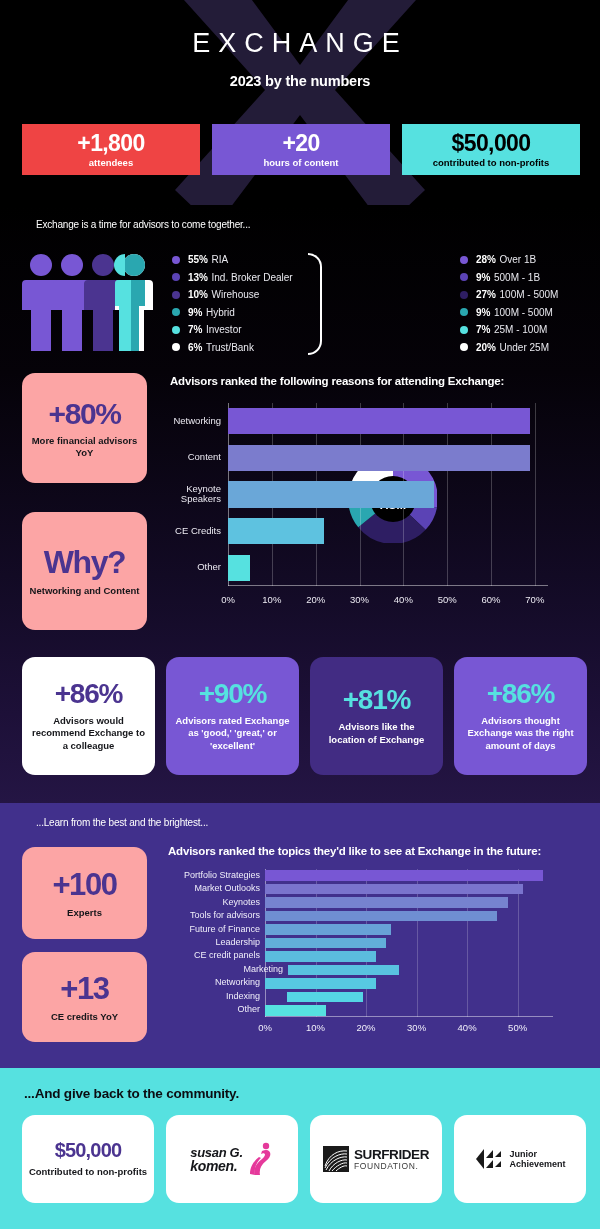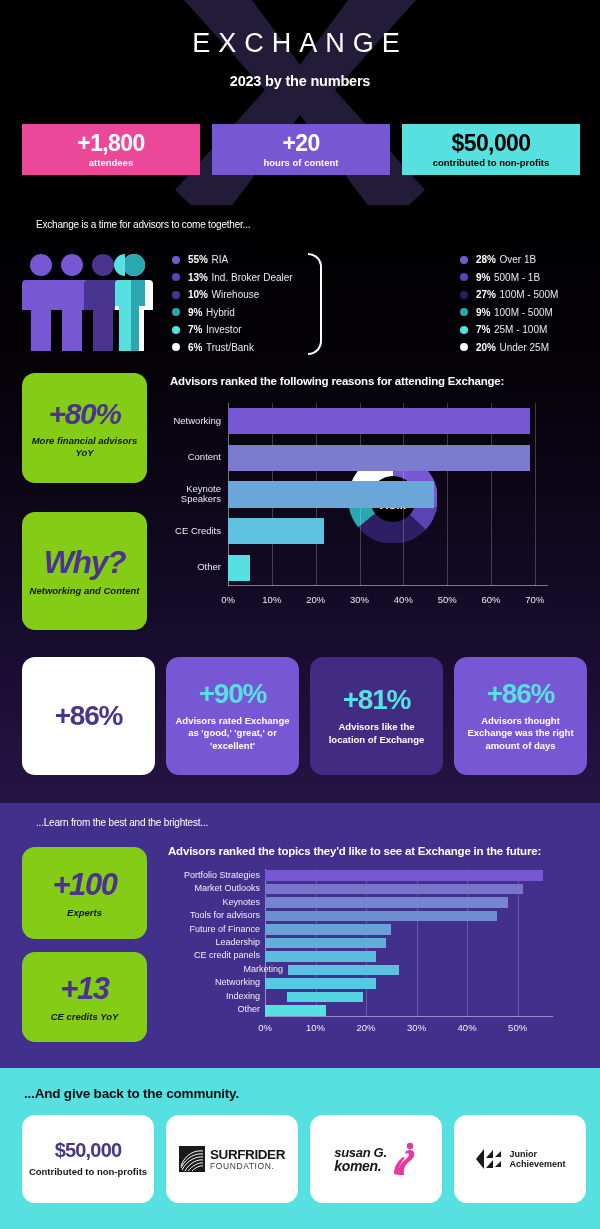--- a/index.html
+++ b/index.html
@@ -37,21 +37,21 @@
     position: absolute; left: 22px; top: 124px;
     display: flex; gap: 12px;
   }
   .banner {
     width: 178px; height: 51px;
     display: flex; flex-direction: column;
     align-items: center; justify-content: center;
   }
   .banner .big { font-size: 23px; font-weight: 700; line-height: 1.05; letter-spacing: -0.6px; }
   .banner .small { font-size: 9.5px; font-weight: 700; margin-top: 1px; }
-  .b1 { background: #ec4899; color: #fff; }
+  .b1 { background: #ef4444; color: #fff; }
   .b2 { background: #7857d4; color: #fff; }
   .b3 { background: #56e1e0; color: #000; }
 
   
   .dark {
     position: relative; width: 600px; height: 598px;
     background: linear-gradient(180deg,#000000 0%, #050208 28%, #120a24 62%, #1d1038 85%, #241544 100%);
     overflow: hidden;
   }
   .sec-title {
@@ -85,23 +85,23 @@
     transform: translate(-50%,-50%);
     width: 46px; height: 46px; border-radius: 50%;
     background: #000;
     display: flex; flex-direction: column;
     align-items: center; justify-content: center;
     color: #fff; font-weight: 700; font-size: 11.5px; line-height: 1.05;
   }
 
   
   .card-white {
-    position: absolute; background: #84cc16; border-radius: 13px;
+    position: absolute; background: #fca5a5; border-radius: 13px;
     display: flex; flex-direction: column;
-    align-items: center; justify-content: center; text-align: center; font-style: italic;
+    align-items: center; justify-content: center; text-align: center;
   }
   .card-white .big { color: #4b3490; font-weight: 700; letter-spacing: -1.4px; }
   .card-white .sub { color: #15161a; font-weight: 700; font-size: 9.5px; line-height: 1.28; margin-top: 4px; }
 
   .c-80  { left: 22px; top: 373px; width: 125px; height: 110px; }
   .c-80 .big { font-size: 30px; }
   .c-why { left: 22px; top: 512px; width: 125px; height: 118px; }
   .c-why .big { font-size: 32px; }
 
   
@@ -367,20 +367,21 @@
         <div class="bar-row" style="top: 151.524px; height: 26.352px;">
           <div class="bar-lbl">Other</div>
           <div class="bar" style="width: 21.9178px; background: rgb(86, 225, 224);"></div>
         </div>
       </div>
   </div>
 
   <div class="stat4">
     <div class="stat s-white">
       <div class="big">+86%</div>
+      <div class="sub">Advisors would recommend Exchange to a colleague</div>
     </div>
     <div class="stat s-lilac">
       <div class="big">+90%</div>
       <div class="sub">Advisors rated Exchange as 'good,' 'great,' or 'excellent'</div>
     </div>
     <div class="stat s-deep">
       <div class="big">+81%</div>
       <div class="sub">Advisors like the location of Exchange</div>
     </div>
     <div class="stat s-lilac">
@@ -469,52 +470,52 @@
     <div class="t-give">...And give back to the community.</div>
   </div>
 
   <div class="logo-row">
     <div class="logo-card">
       <div class="money">$50,000</div>
       <div class="msub">Contributed to non-profits</div>
     </div>
     <div class="logo-card">
       <div class="brandrow">
+        <div class="brand-txt">
+          <div class="komen1">susan G.</div>
+          <div class="komen2">komen.</div>
+        </div>
+        <svg width="26" height="34" viewBox="0 0 26 34">
+          <circle cx="18" cy="4" r="3.2" fill="#e5399b"></circle>
+          <path d="M14 9 C22 5, 26 13, 18 19 C13 23, 11 27, 12 33 L7 33 C5 26, 9 21, 14 17 C19 13, 17 10, 13 12 Z" fill="#e5399b"></path>
+          <path d="M13 16 C9 20, 6 25, 7 33 L2 32 C2 24, 6 19, 11 15 Z" fill="#e5399b"></path>
+        </svg>
+      </div>
+    </div>
+    <div class="logo-card">
+      <div class="brandrow">
         <svg width="26" height="26" viewBox="0 0 26 26">
           <rect width="26" height="26" fill="#1a1a1a"></rect>
           <g stroke="#fff" stroke-width="1" fill="none">
             <path d="M2 20 C6 8, 16 4, 24 5"></path>
             <path d="M2 22 C7 11, 17 7, 24 8"></path>
             <path d="M3 24 C8 14, 18 10, 24 11"></path>
             <path d="M6 25 C10 17, 19 13, 24 14"></path>
             <path d="M9 25 C13 20, 20 16, 24 17"></path>
             <path d="M13 25 C16 22, 21 19, 24 20"></path>
           </g>
         </svg>
         <div class="brand-txt">
           <div class="sf1">SURFRIDER</div>
           <div class="sf2">FOUNDATION.</div>
         </div>
       </div>
     </div>
     <div class="logo-card">
       <div class="brandrow">
-        <div class="brand-txt">
-          <div class="komen1">susan G.</div>
-          <div class="komen2">komen.</div>
-        </div>
-        <svg width="26" height="34" viewBox="0 0 26 34">
-          <circle cx="18" cy="4" r="3.2" fill="#e5399b"></circle>
-          <path d="M14 9 C22 5, 26 13, 18 19 C13 23, 11 27, 12 33 L7 33 C5 26, 9 21, 14 17 C19 13, 17 10, 13 12 Z" fill="#e5399b"></path>
-          <path d="M13 16 C9 20, 6 25, 7 33 L2 32 C2 24, 6 19, 11 15 Z" fill="#e5399b"></path>
-        </svg>
-      </div>
-    </div>
-    <div class="logo-card">
-      <div class="brandrow">
         <svg width="30" height="26" viewBox="0 0 30 26">
           <g fill="#1a1a1a">
             <path d="M10 3 L10 23 L2 13 Z"></path>
             <path d="M19 4 L19 12 L12 12 Z"></path>
             <path d="M19 14 L19 22 L12 22 Z"></path>
             <path d="M27 5 L27 11 L21 11 Z"></path>
             <path d="M27 15 L27 21 L21 21 Z"></path>
           </g>
         </svg>
         <div class="ja-txt">

